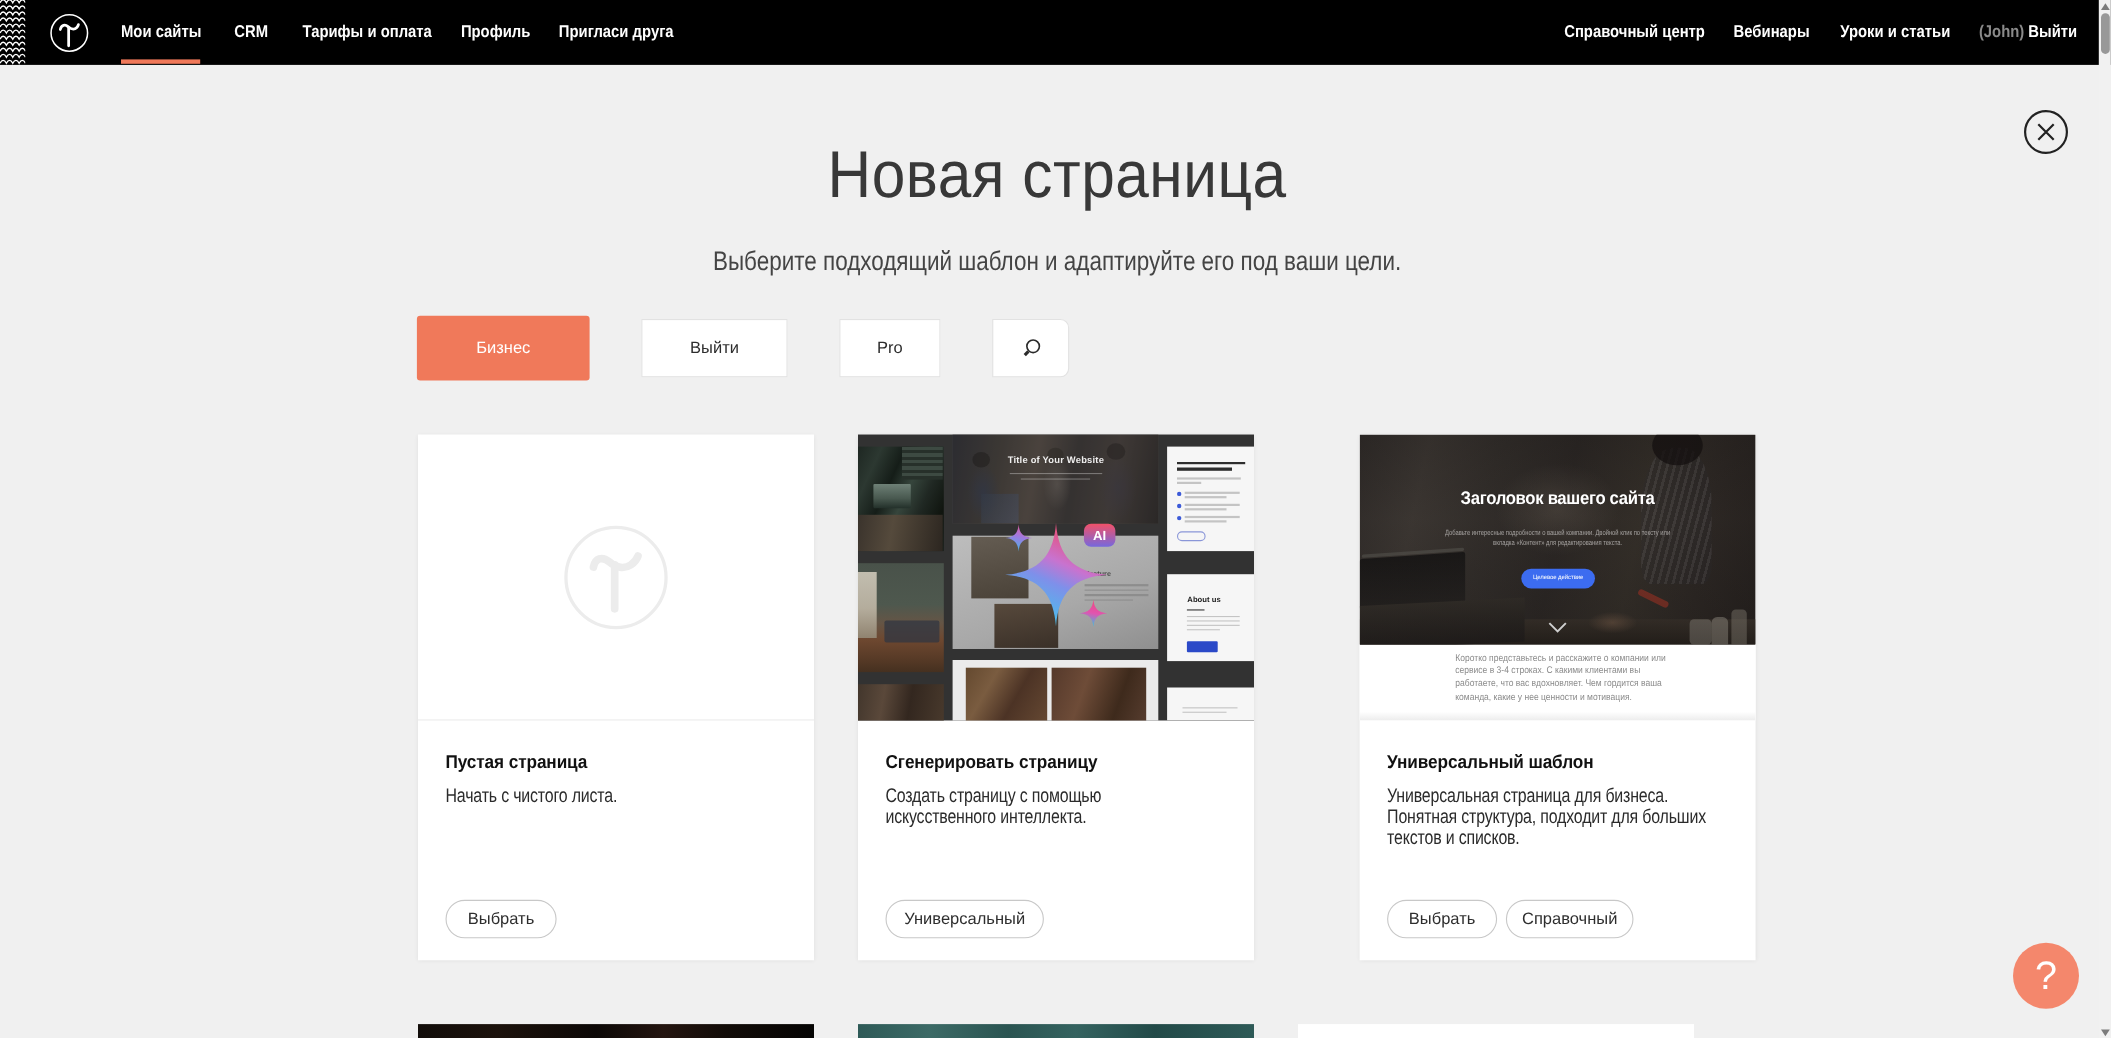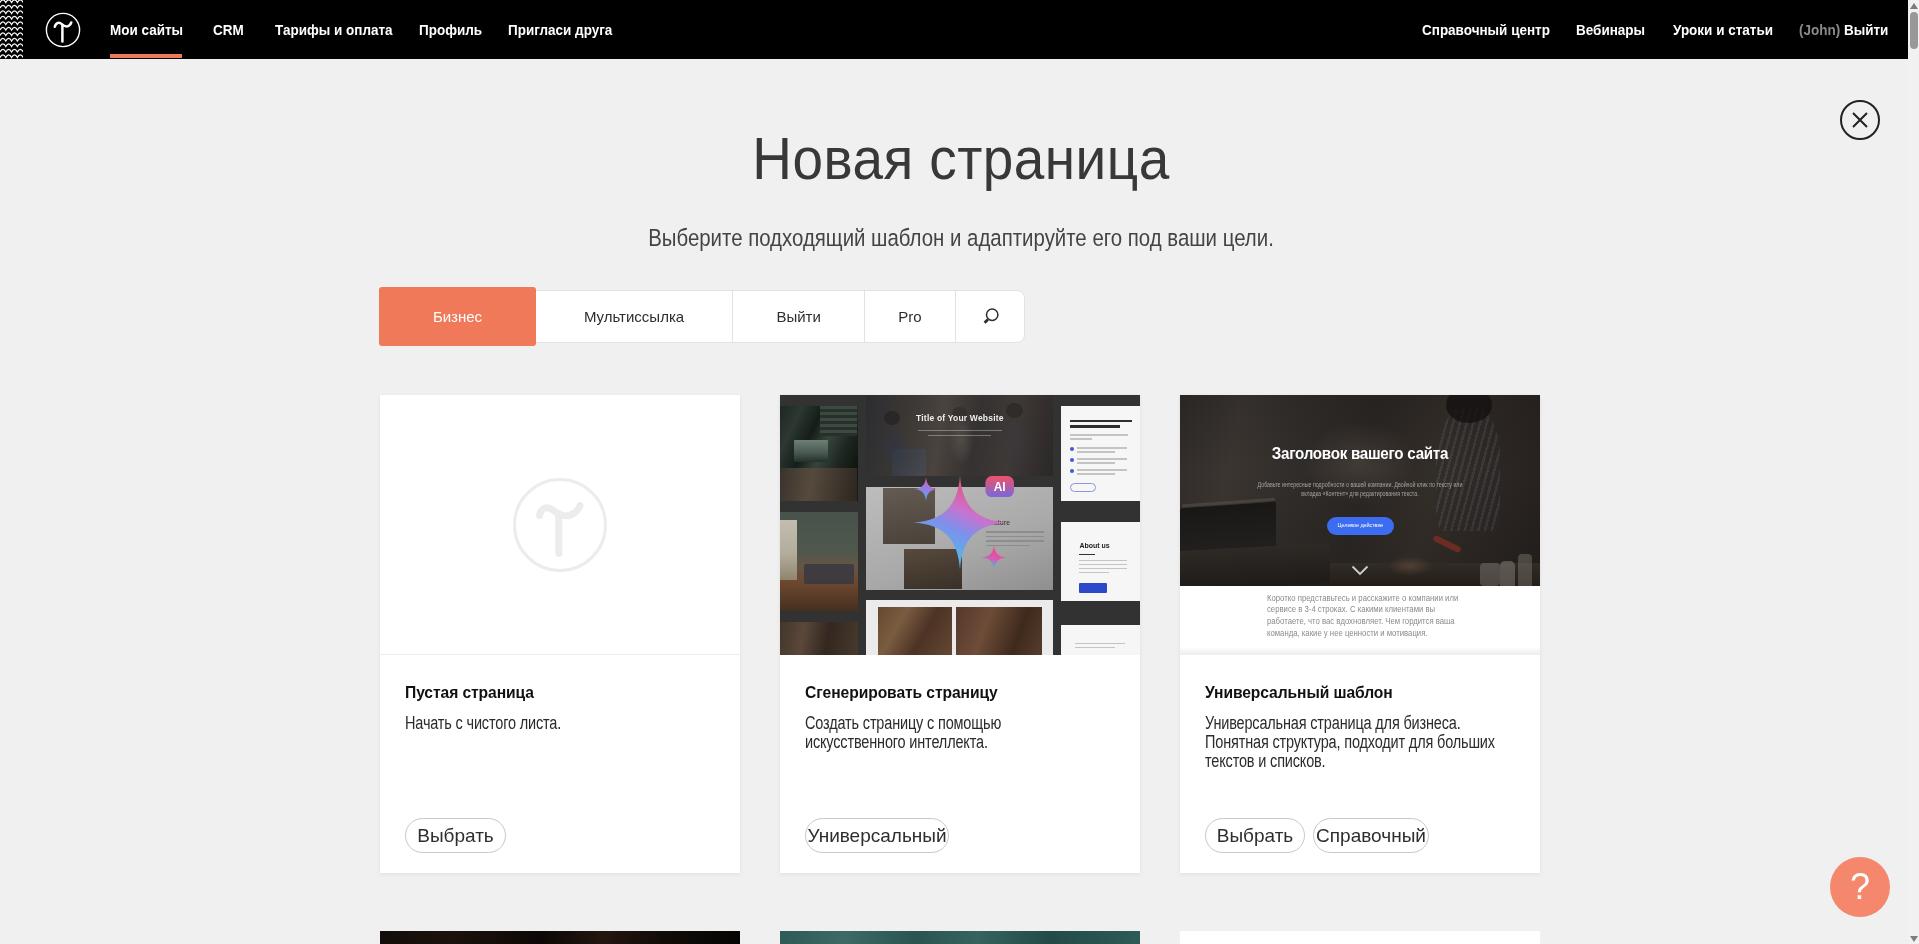--- a/index.html
+++ b/index.html
@@ -11,35 +11,35 @@
 .nav { position:absolute; left:0; top:0; width:1919px; height:59px; background:#000; }
 .nav .mitem { position:absolute; top:0; height:59px; line-height:59px; color:#fff; font-size:15.5px; font-weight:700; white-space:nowrap; display:inline-block; transform:scaleX(0.87); transform-origin:left center; }
 .underline { position:absolute; left:110px; top:54px; width:72px; height:4px; background:#f0795a; }
 .john { color:#8a8a8a; font-weight:700; }
 
 
 .h1 { position:absolute; left:0; top:124px; width:1922px; text-align:center; font-size:60px; font-weight:400; color:#383838; letter-spacing:0.5px; transform:scaleX(0.915); transform-origin:center; }
 .sub { position:absolute; left:0; top:224px; width:1922px; text-align:center; font-size:24.5px; font-weight:400; color:#444; transform:scaleX(0.833); transform-origin:center; }
 
 
-.tabs { position:absolute; left:379px; top:287px; height:59px; display:flex; align-items:center; }
+.tabs { position:absolute; left:379px; top:287px; height:59px; display:flex; align-items:center;gap:48px; }
 .tab { background:#fff; border:1px solid #e2e2e2; height:53px; margin-left:-1px; display:flex; align-items:center; justify-content:center; font-size:15px; color:#2e2e2e; }
 .tab.active { background:#f0795a; color:#fff; height:59px; border:none; border-radius:3px; z-index:2; margin-left:0; }
 
 
 .card { position:absolute; top:395px; width:360px; height:478px; background:#fff; box-shadow:0 1px 4px rgba(0,0,0,0.07); }
 .card .preview { position:absolute; left:0; top:0; width:360px; height:260px; overflow:hidden; }
 .ctitle2 { position:absolute; left:25px; font-size:17px; font-weight:700; color:#111; letter-spacing:-0.1px; transform:scaleX(0.92); transform-origin:left top; white-space:nowrap; }
 
 .tile { position:absolute; }
 .tl { position:absolute; background:#c4c4c4; height:2px; }
 .bl { position:absolute; background:#2e2e2e; height:2.5px; }
 .cdesc { position:absolute; left:25px; font-size:18px; color:#2b2b2b; line-height:19.4px; letter-spacing:-0.2px; transform:scaleX(0.805); transform-origin:left top; white-space:nowrap; }
 .btnrow { position:absolute; left:25px; top:423px; display:flex; gap:8px; }
-.pillbtn { height:35px; border:1px solid #c8c8c8; border-radius:18px; background:#fff; display:flex; align-items:center; justify-content:center; font-size:19px; color:#2e2e2e; }
+.pillbtn { height:35px; border:1px solid #c8c8c8; border-radius:18px; background:#fff; display:flex; align-items:center; justify-content:center; font-size:15px; color:#2e2e2e; }
 
 
 .r2 { position:absolute; top:931px; width:360px; height:13px; background:#fff; }
 
 
 .help { position:absolute; left:1830px; top:857px; width:60px; height:60px; border-radius:50%; background:#f4876c; color:#fff; font-size:36px; font-weight:400; display:flex; align-items:center; justify-content:center; }
 
 
 .sbar { position:absolute; left:1908px; top:0; width:11px; height:944px; background:#f1f1f1; z-index:50; }
 .sthumb { position:absolute; left:1.5px; top:12px; width:8px; height:37px; border-radius:4px; background:#989898; }
@@ -85,21 +85,20 @@
 <svg class="abs" style="left:1840px;top:100px" width="40" height="40" viewBox="0 0 40 40">
   <circle cx="20" cy="20" r="19" fill="none" stroke="#222" stroke-width="2"></circle>
   <path d="M13 13 L27 27 M27 13 L13 27" stroke="#222" stroke-width="2" fill="none"></path>
 </svg>
 
 <div class="h1">Новая страница</div>
 <div class="sub">Выберите подходящий шаблон и адаптируйте его под ваши цели.</div>
 
 <div class="tabs">
   <div class="tab active" style="width:157px">Бизнес</div>
-  <div class="tab" style="width:198px">Мультиссылка</div>
   <div class="tab" style="width:133.2px">Выйти</div>
   <div class="tab" style="width:91.4px">Pro</div>
   <div class="tab" style="width:70.5px;border-radius:0 8px 8px 0">
     <svg width="20" height="20" viewBox="0 0 20 20">
         <circle cx="12.2" cy="7.8" r="5.7" fill="none" stroke="#2b2b2b" stroke-width="1.5"></circle>
         <path d="M7.9 12.4 L4.6 15.8" stroke="#2b2b2b" stroke-width="2.8"></path>
       </svg>
   </div>
 </div>
 
@@ -219,21 +218,21 @@
       <text x="219.7" y="96" text-anchor="middle" fill="#fff" font-size="12" font-weight="bold" font-family="Liberation Sans">AI</text>
     </svg>
   </div>
   <div class="ctitle2" style="top:287.5px">Сгенерировать страницу</div>
   <div class="cdesc" style="top:318.5px">Создать страницу с помощью<br>искусственного интеллекта.</div>
   <div class="btnrow">
       <div class="pillbtn" style="width:144px">Универсальный</div>
     </div>
 </div>
 
-<div class="card" style="left:1180px">
+<div class="card" style="left:1236px">
   <div class="preview" id="tmpl" style="background:#fff">
     <div class="tile" style="left:0;top:0;width:360px;height:190.7px;overflow:hidden;background:linear-gradient(102deg,#37322f 0%,#453f3a 16%,#3a3531 32%,#322d2a 50%,#3c362f 68%,#332d29 84%,#2a2522 100%)">
       <div class="tile" style="left:100px;top:20px;width:160px;height:120px;background:radial-gradient(ellipse 80px 60px at 50% 40%,rgba(130,118,104,0.35),transparent 70%)"></div>
       <div class="tile" style="left:256px;top:12px;width:64px;height:124px;background:repeating-linear-gradient(105deg,rgba(150,150,160,0.32) 0 2.5px,rgba(50,50,58,0.35) 2.5px 6.5px);border-radius:45% 40% 14% 14%;opacity:.6"></div>
       <div class="tile" style="left:266px;top:-8px;width:46px;height:36px;background:#171211;border-radius:50%;opacity:.75"></div>
       <div class="tile" style="left:0;top:168px;width:360px;height:23px;background:linear-gradient(180deg,#413931 0%,#2c2620 100%)"></div>
       <div class="tile" style="left:0;top:110px;width:96px;height:46px;background:linear-gradient(180deg,#1d1b1a,#2a2725);transform:skewY(-4deg);border-radius:2px"></div>
       <div class="tile" style="left:2px;top:106px;width:93px;height:3px;background:#66645e;transform:skewY(-4deg);border-radius:2px;opacity:.6"></div>
       <div class="tile" style="left:0;top:152px;width:150px;height:40px;background:linear-gradient(180deg,#3a352f,#262220);transform:skewY(-3deg)"></div>
       <div class="tile" style="left:320px;top:166px;width:15px;height:25px;background:#c8c1b4;border-radius:5px 5px 0 0;opacity:.45"></div>

